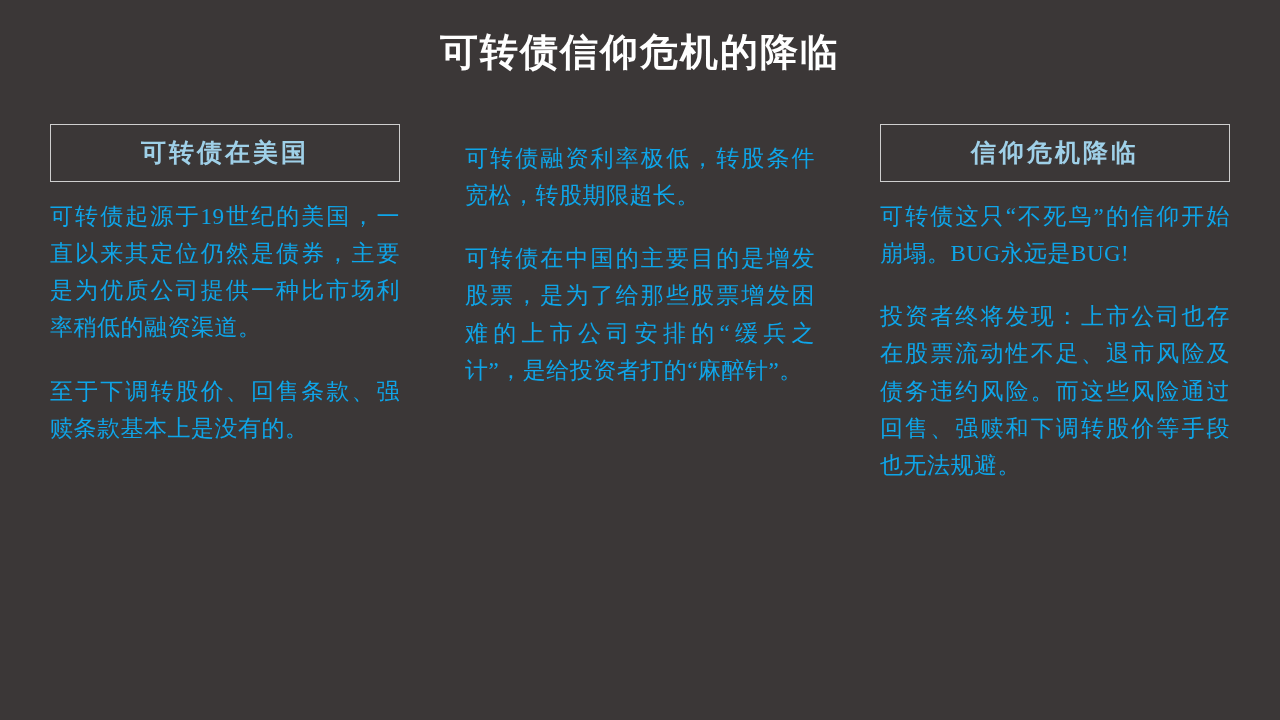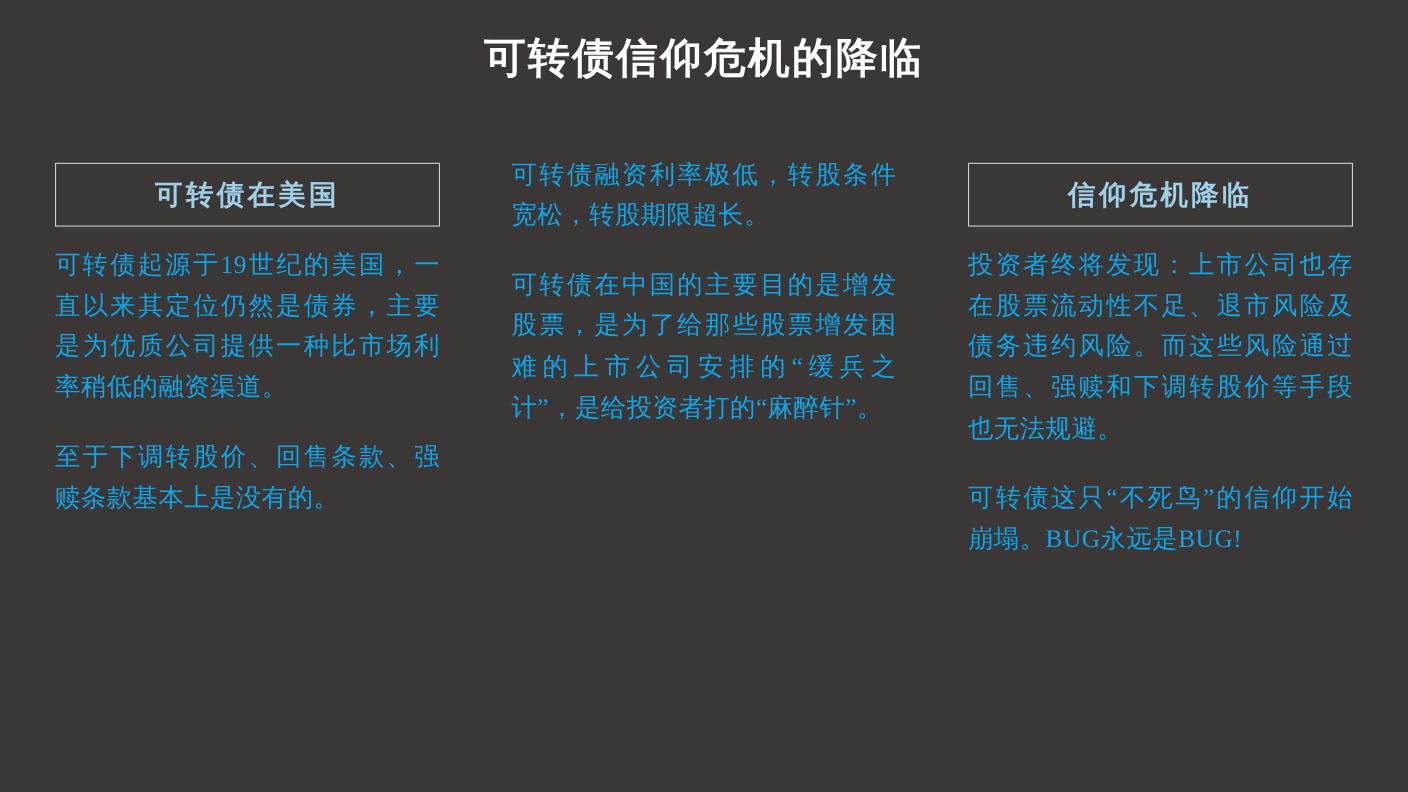--- a/index.html
+++ b/index.html
@@ -39,21 +39,20 @@
     width: 350px;
     box-sizing: border-box;
   }
   .col-header {
     border: 1px solid #cfcfcf;
     height: 58px;
     display: flex;
     align-items: center;
     justify-content: center;
     box-sizing: border-box;
-    margin-top: 24px;
   }
   .col-header-text {
     color: #9fd0e8;
     font-family: "DejaVu Sans", sans-serif;
     font-weight: bold;
     font-size: 25px;
     letter-spacing: 3px;
   }
   .col-body {
     padding-top: 16px;
@@ -95,19 +94,19 @@
         <p class="para">可转债融资利率极低，转股条件宽松，转股期限超长。</p>
         <p class="para">可转债在中国的主要目的是增发股票，是为了给那些股票增发困难的上市公司安排的“缓兵之计”，是给投资者打的“麻醉针”。</p>
       </div>
     </div>
 
     <div class="column">
       <div class="col-header">
         <span class="col-header-text">信仰危机降临</span>
       </div>
       <div class="col-body">
+        <p class="para">可转债这只“不死鸟”的信仰开始崩塌。BUG永远是BUG!</p>
         <p class="para">投资者终将发现：上市公司也存在股票流动性不足、退市风险及债务违约风险。而这些风险通过回售、强赎和下调转股价等手段也无法规避。</p>
-        <p class="para">可转债这只“不死鸟”的信仰开始崩塌。BUG永远是BUG!</p>
       </div>
     </div>
 
   </div>
 </div>
 
 </body></html>

